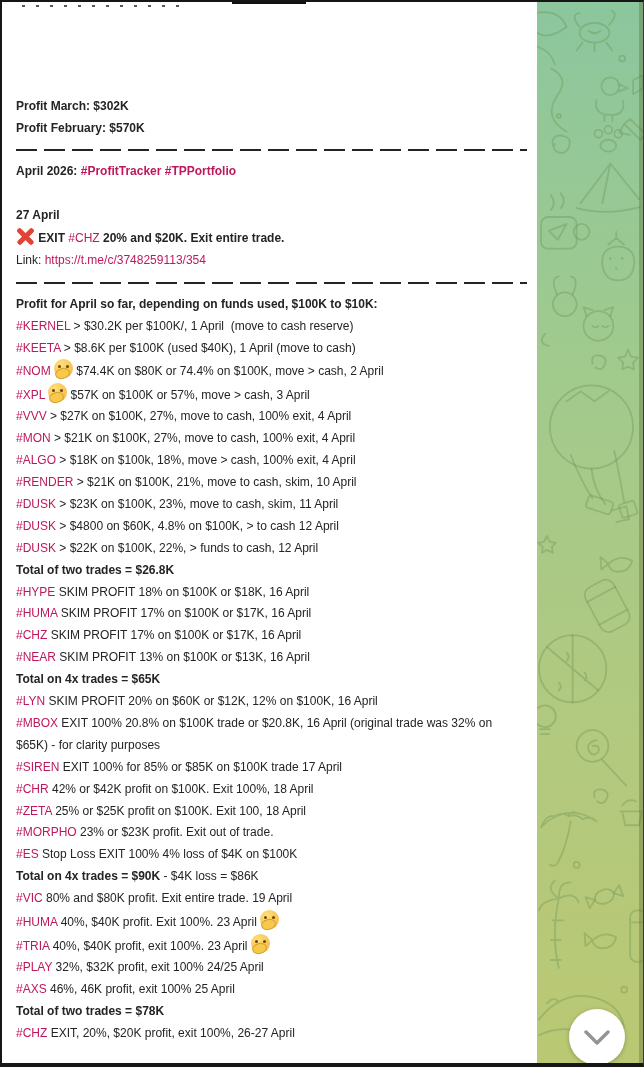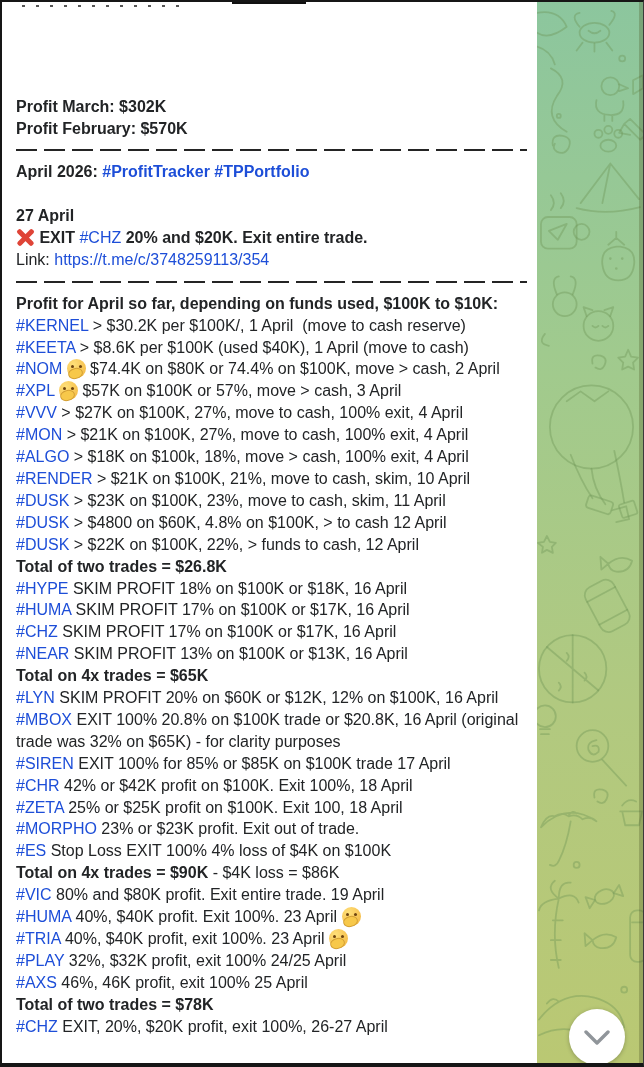--- a/index.html
+++ b/index.html
@@ -7,27 +7,27 @@
     position:relative;width:644px;height:1067px;box-sizing:border-box;
     border-top:2px solid #161616;border-left:2px solid #161616;
     border-bottom:4px solid #161616;border-right:1px solid #3a3a3a;
     overflow:hidden;background:#fff;
     font-family:"Liberation Sans",sans-serif;
   }
   
   .bubble{
     position:absolute;left:0;top:0;width:535px;height:100%;
     background:#ffffff;color:#222426;
-    font-size:16px;line-height:21.9px;
+    font-size:12px;line-height:21.9px;
     padding:6px 10px 0 14px;box-sizing:border-box;
     white-space:pre-wrap;
   }
   .line{min-height:21.9px;}
   .b{font-weight:700;}
-  .link{color:#1d4ed8;}
+  .link{color:#be185d;}
   .gap{height:21.9px;}
   .sep-row{height:21.9px;display:flex;align-items:center;}
   .sep{height:2px;width:100%;background:repeating-linear-gradient(90deg,#242424 0 21px,transparent 21px 28px);}
   
   .frag{position:absolute;top:0;left:230px;width:74px;height:2px;background:#111;}
   .frag2{position:absolute;top:3px;left:20px;width:160px;height:2px;
     background:repeating-linear-gradient(90deg,#555 0 3px,transparent 3px 14px);}
   
   .em-cross{display:inline-block;width:19px;height:18px;position:relative;vertical-align:-3px;}
   .em-cross::before,.em-cross::after{content:"";position:absolute;left:-1px;top:7px;width:21px;height:4.6px;border-radius:2px;background:#df4437;}

